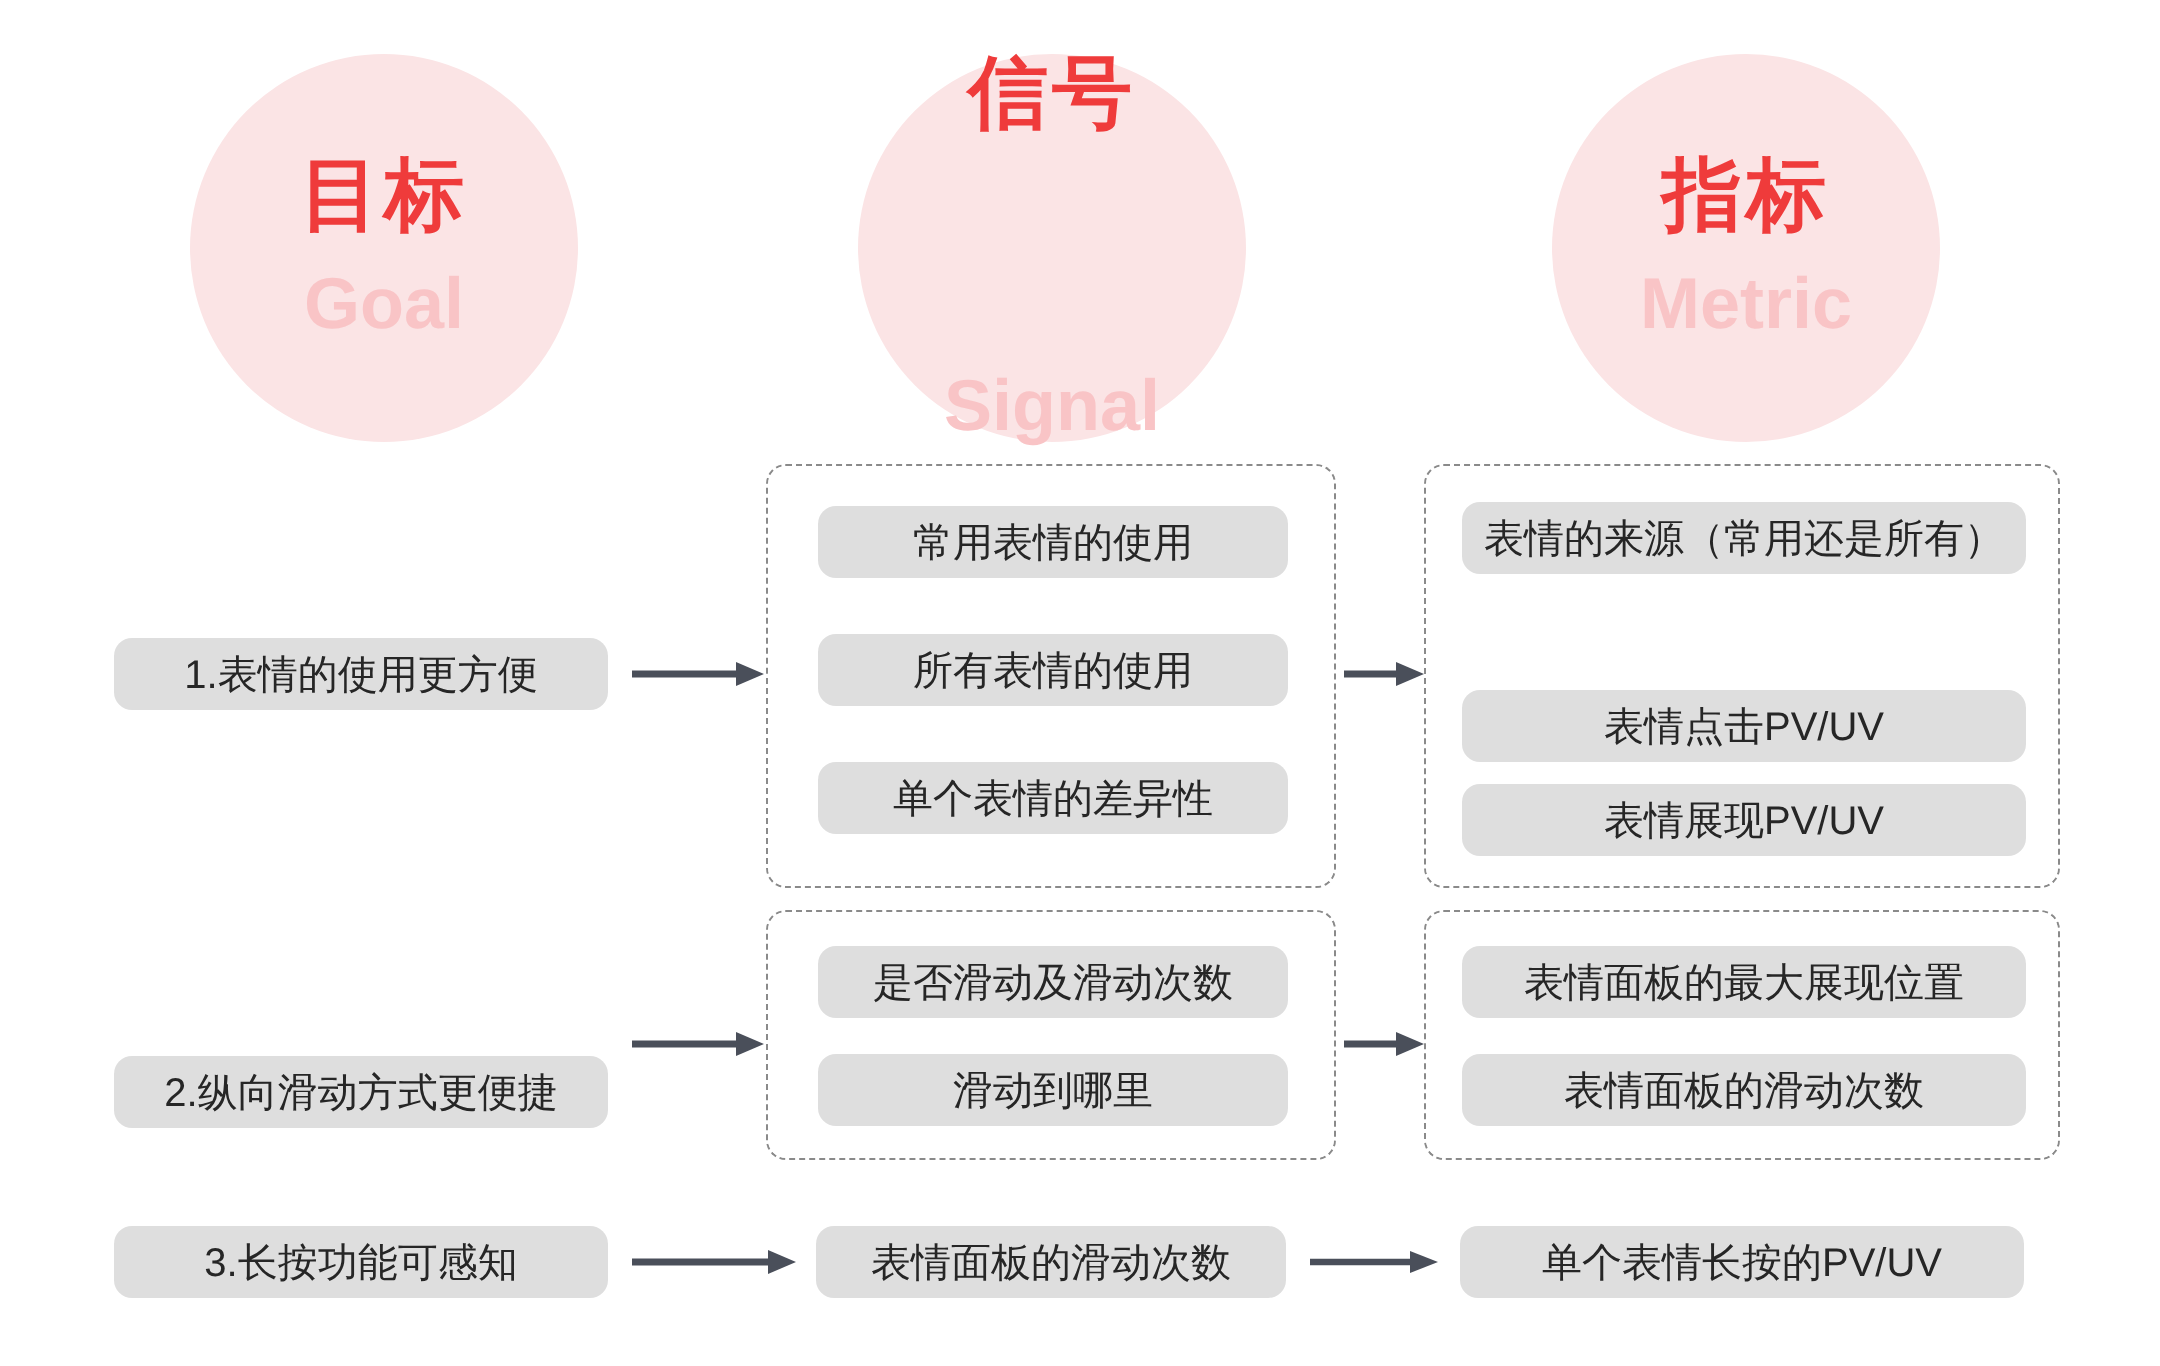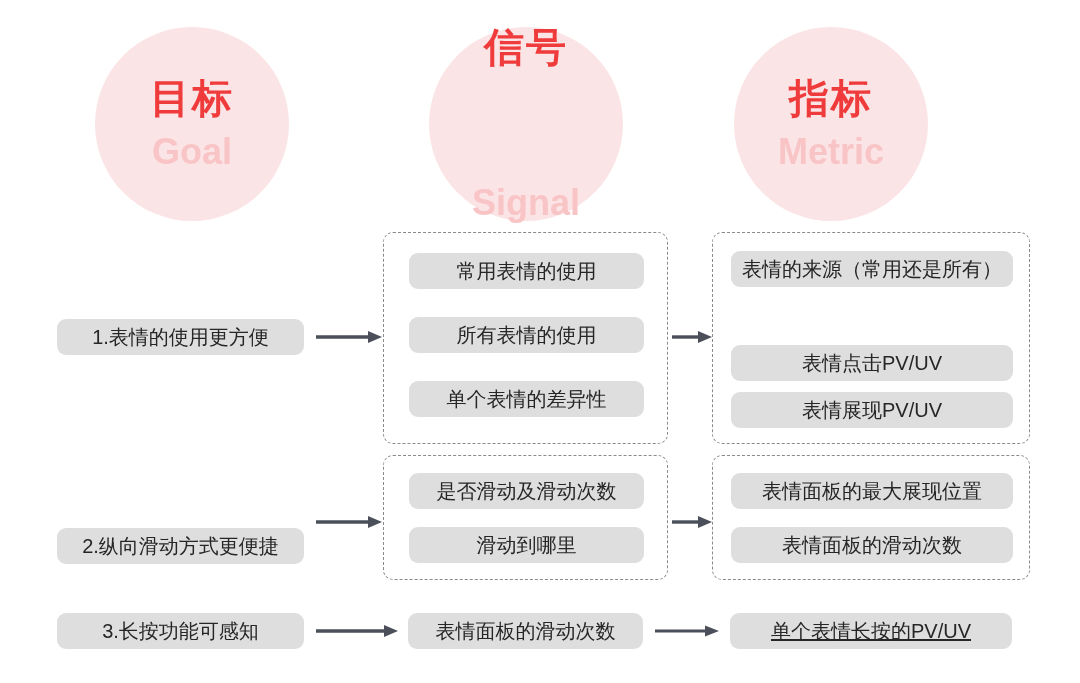--- a/index.html
+++ b/index.html
@@ -42,21 +42,21 @@
     margin-bottom: 16px;
   }
   .circle-en {
     font-size: 36px;
     font-weight: bold;
     color: #f9c4c6;
     letter-spacing: 0px;
   }
   #circle-goal   { left: 95px;  top: 27px; }
   #circle-signal { left: 429px; top: 27px; justify-content: space-between; }
-  #circle-metric { left: 734px; top: 27px; }
+  #circle-metric { left: 776px; top: 27px; }
 
   
   .pill {
     background: #dedede;
     border-radius: 9px;
     color: #262626;
     font-size: 20px;
     display: flex;
     align-items: center;
     justify-content: center;
@@ -115,21 +115,21 @@
 
   
   #signal-3 {
     position: absolute;
     left: 408px; top: 613px;
     width: 235px; height: 36px;
   }
   #metric-3 {
     position: absolute;
     left: 730px; top: 613px;
-    width: 282px; height: 36px; text-decoration: underline;
+    width: 282px; height: 36px;
   }
 </style>
 </head>
 <body>
 
 <div class="header-row">
 
   <div class="circle" id="circle-goal">
     <span class="circle-cn">目标</span>
     <span class="circle-en">Goal</span>

